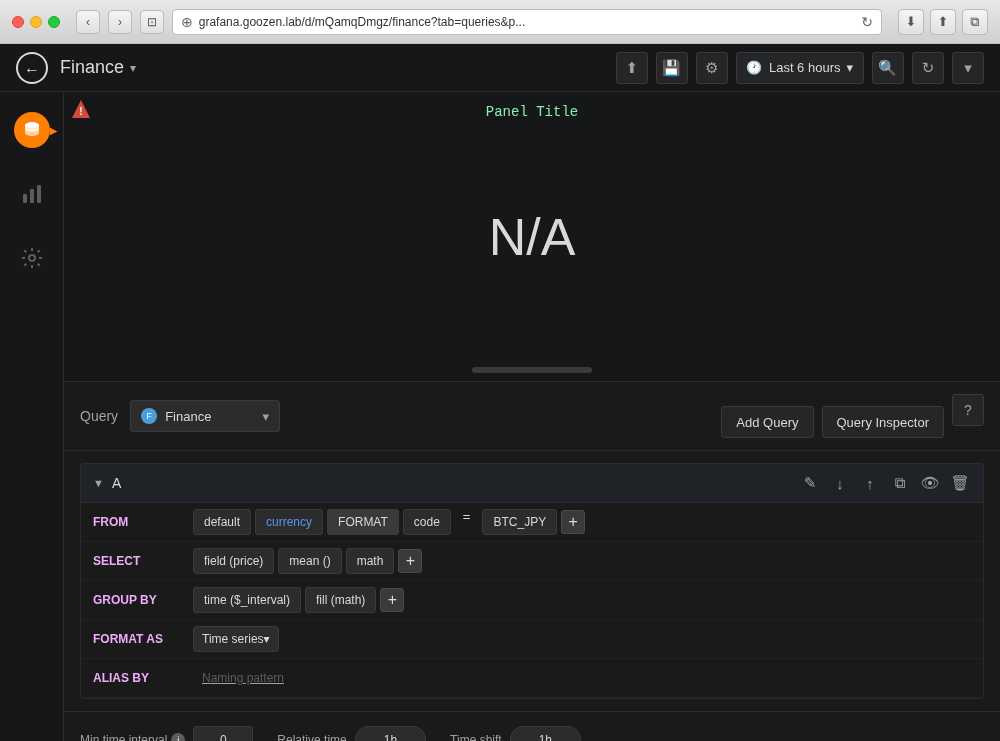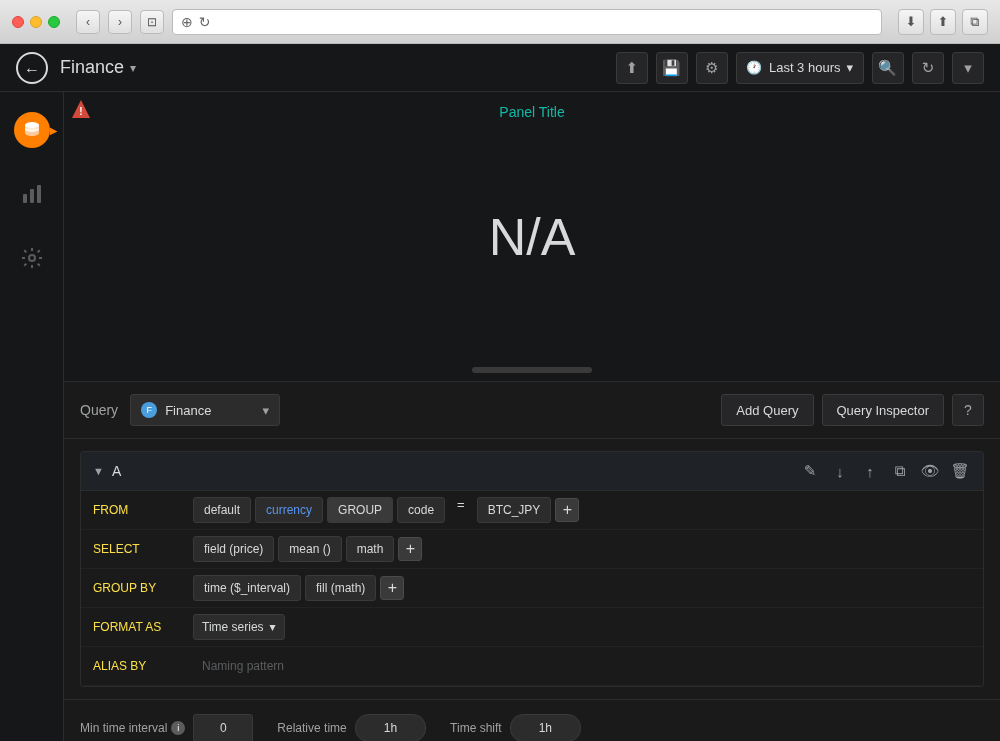--- a/index.html
+++ b/index.html
@@ -214,21 +214,22 @@
       justify-content: center;
       position: relative;
       border-bottom: 1px solid #2c2c2c;
     }
     .panel-title {
       position: absolute;
       top: 12px;
       left: 50%;
       transform: translateX(-50%);
       font-size: 14px;
-      color: #14b8a6;
+      color: #86efac;
+      font-family: Liberation Mono, monospace;
     }
     .alert-badge {
       position: absolute;
       top: 8px;
       left: 8px;
       width: 18px;
       height: 18px;
       background: #d44a3a;
       clip-path: polygon(50% 0%, 0% 100%, 100% 100%);
       display: flex;
@@ -301,20 +302,21 @@
       height: 32px;
       padding: 0 14px;
       border: 1px solid #3a3a3a;
       border-radius: 3px;
       background: #262628;
       color: #d8d9da;
       font-size: 13px;
       cursor: pointer;
       display: flex;
       align-items: center;
+      margin-top: 12px;
     }
     .btn-help {
       width: 32px;
       height: 32px;
       border: 1px solid #3a3a3a;
       border-radius: 3px;
       background: #262628;
       color: #9fa1a3;
       display: flex;
       align-items: center;
@@ -368,22 +370,22 @@
     .query-row {
       display: flex;
       align-items: center;
       padding: 6px 12px;
       border-bottom: 1px solid #222;
       min-height: 38px;
     }
     .query-row-label {
       width: 100px;
       font-size: 12px;
-      color: #fde047;
-      font-weight: 400;
+      color: #f0abfc;
+      font-weight: 700;
       text-transform: uppercase;
       flex-shrink: 0;
     }
     .query-row-content {
       display: flex;
       align-items: center;
       flex-wrap: wrap;
       gap: 4px;
       flex: 1;
     }
@@ -444,32 +446,33 @@
       height: 26px;
       padding: 0 8px;
       background: #2c2c2c;
       border: 1px solid #3a3a3a;
       border-radius: 3px;
       color: #d8d9da;
       font-size: 12px;
       cursor: pointer;
       display: flex;
       align-items: center;
-      gap: 6px;
+      gap: 0;
     }
     .alias-input {
       height: 26px;
       padding: 0 8px;
       background: transparent;
       border: 1px solid transparent;
       border-radius: 3px;
       color: #9fa1a3;
       font-size: 12px;
       width: 300px;
       outline: none;
+      text-decoration: underline;
     }
     .alias-input::placeholder { color: #5a5c5e; }
 
     
     .bottom-options {
       display: flex;
       align-items: center;
       padding: 14px 16px;
       gap: 24px;
       border-top: 1px solid #2c2c2c;
@@ -528,20 +531,21 @@
   <div class="traffic-lights">
     <div class="traffic-light tl-red"></div>
     <div class="traffic-light tl-yellow"></div>
     <div class="traffic-light tl-green"></div>
   </div>
   <div class="nav-btn">‹</div>
   <div class="nav-btn">›</div>
   <div class="nav-btn">⊡</div>
   <div class="url-bar">
     <span class="url-icon">⊕</span>
+    <span class="url-text">grafana.goozen.lab/d/mQamqDmgz/finance?tab=queries&amp;p...</span>
     <span class="url-refresh">↻</span>
   </div>
   <div class="title-bar-right">
     <div class="tb-icon-btn">⬇</div>
     <div class="tb-icon-btn">⬆</div>
     <div class="tb-icon-btn">⧉</div>
   </div>
 </div>
 
 <div class="grafana-header">
@@ -551,21 +555,21 @@
   <div class="dashboard-title">
     <span>Finance</span>
     <span class="dropdown-arrow">▾</span>
   </div>
   <div class="header-right">
     <div class="header-icon-btn">⬆</div>
     <div class="header-icon-btn">💾</div>
     <div class="header-icon-btn">⚙</div>
     <div class="time-picker-btn">
       <span>🕐</span>
-      <span>Last 3 hours</span>
+      <span>Last 6 hours</span>
       <span>▾</span>
     </div>
     <div class="header-icon-btn">🔍</div>
     <div class="header-icon-btn">↻</div>
     <div class="header-icon-btn">▾</div>
   </div>
 </div>
 
 <div class="main-layout">
 
@@ -639,21 +643,21 @@
         <div class="query-row">
           <span class="query-row-label">FROM</span>
           <div class="query-row-content">
             <div class="tag-btn">
               <span>default</span>
             </div>
             <div class="tag-btn highlight">
               <span>currency</span>
             </div>
             <div class="tag-btn where-btn">
-              <span>GROUP</span>
+              <span>FORMAT</span>
             </div>
             <div class="tag-btn">
               <span>code</span>
             </div>
             <span class="operator-btn">=</span>
             <div class="tag-btn">
               <span>BTC_JPY</span>
             </div>
             <div class="add-btn">+</div>
           </div>

